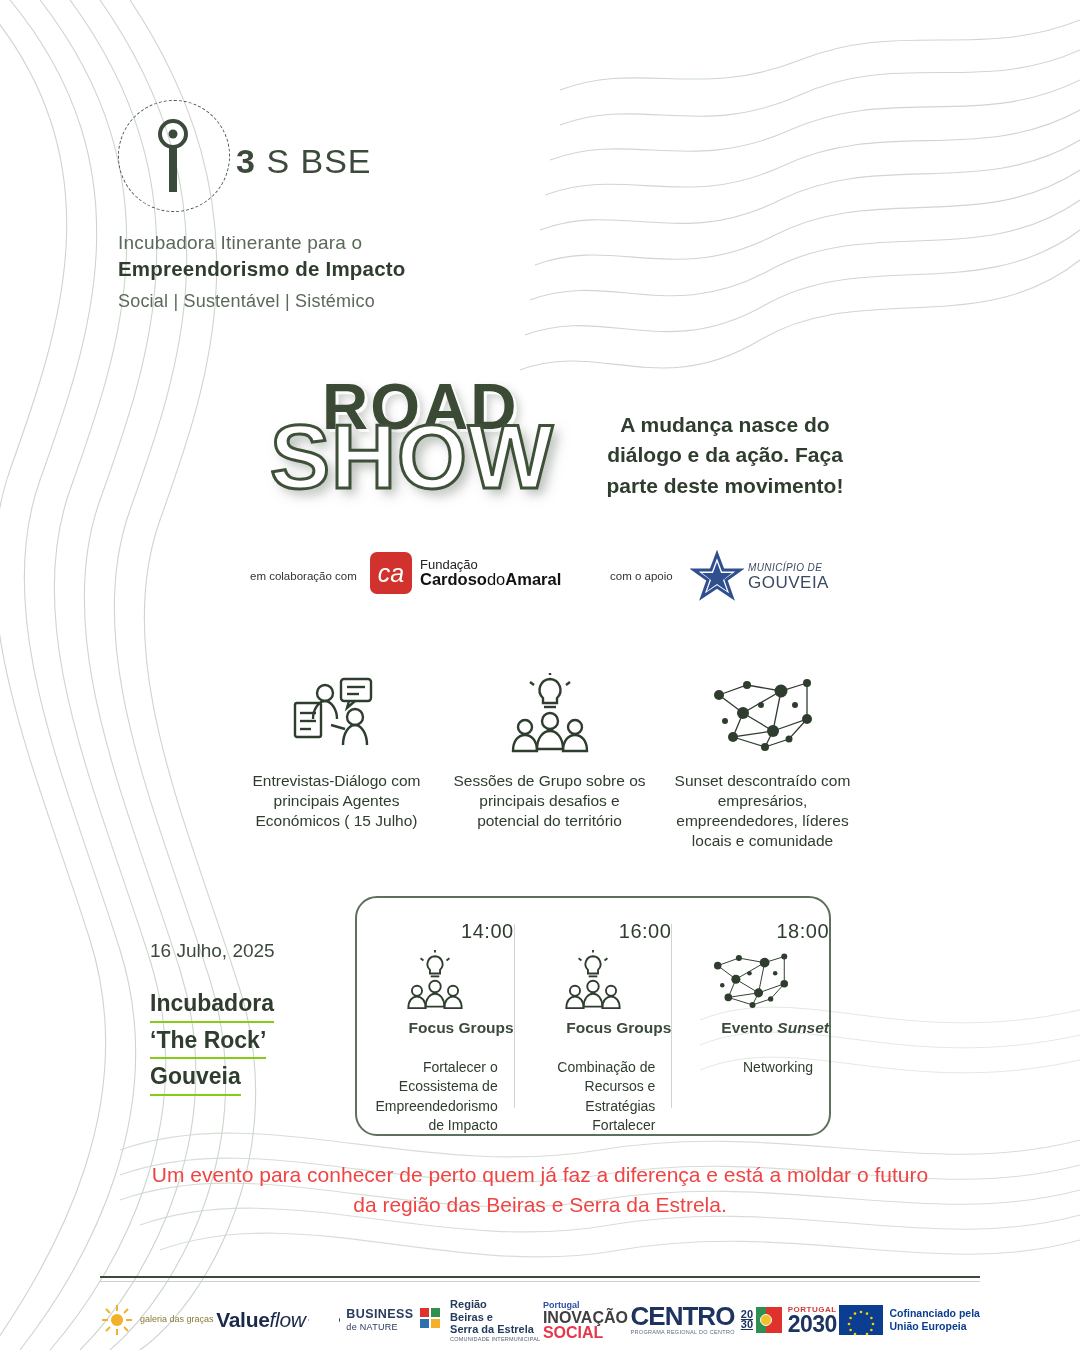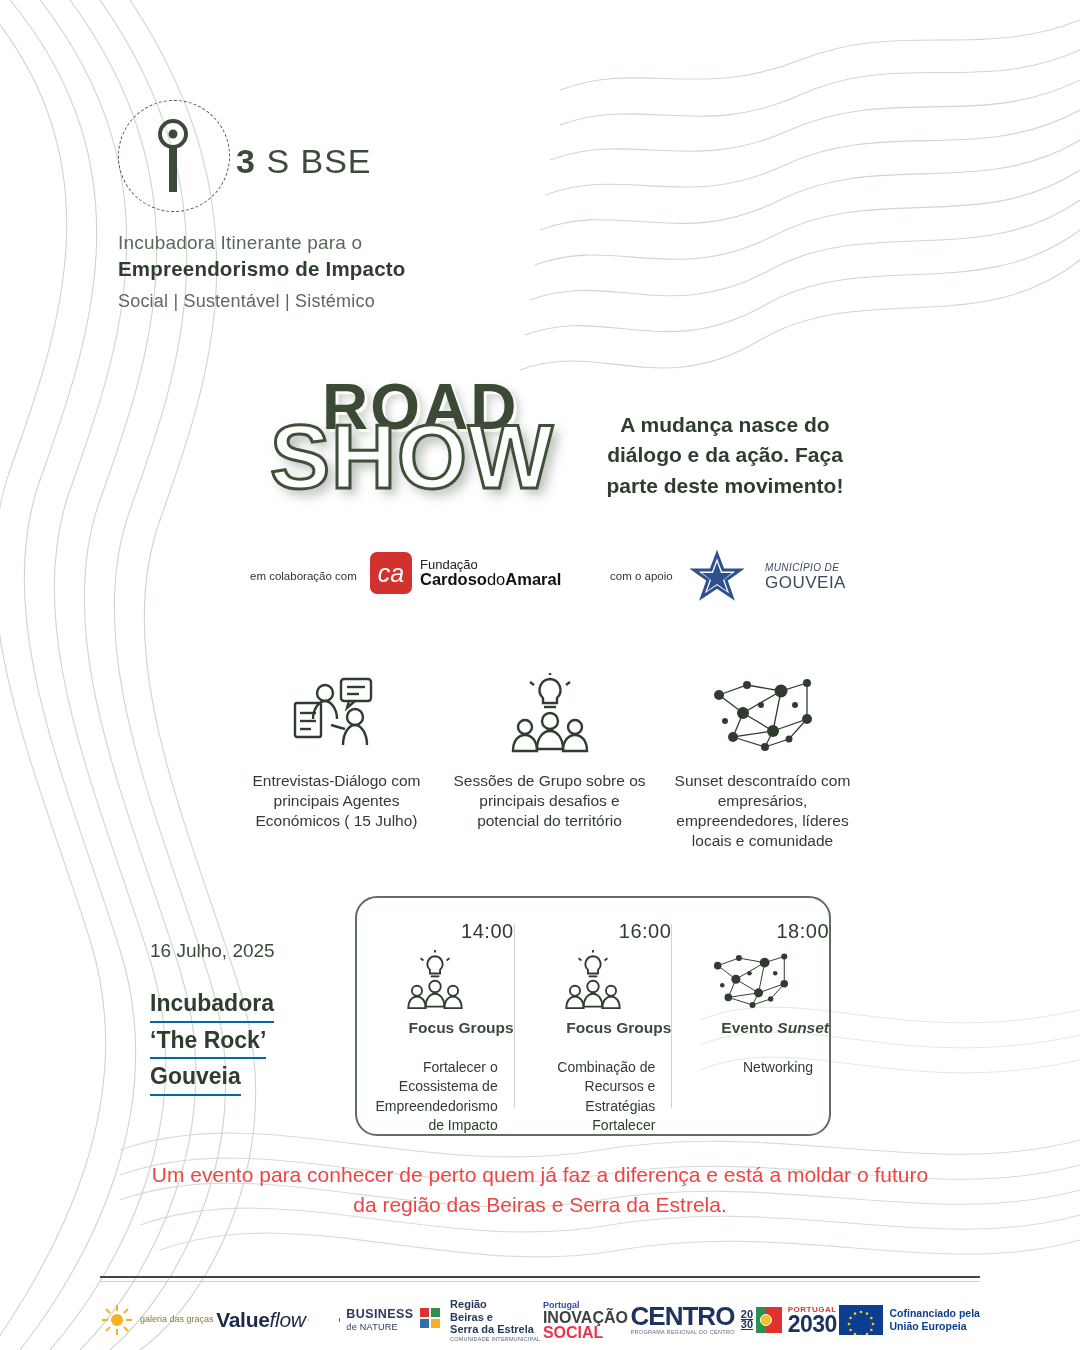--- a/index.html
+++ b/index.html
@@ -40,35 +40,35 @@
 
   
   .partners{position:absolute;left:250px;top:552px;width:600px;height:60px;z-index:3;}
   .pl-label{position:absolute;font-size:11.5px;color:#333;}
   .fca{position:absolute;left:120px;top:0;display:flex;align-items:center;gap:8px;}
   .fca-mark{width:42px;height:42px;background:#d2322d;border-radius:7px;color:#fff;
     font-size:25px;font-weight:400;display:flex;align-items:center;justify-content:center;font-style:italic;}
   .fca-t1{font-size:13px;color:#222;line-height:1.05;}
   .fca-t2{font-size:16.5px;color:#111;font-weight:700;line-height:1.05;}
   .fca-t2 i{font-weight:400;font-style:normal;}
-  .gouveia{position:absolute;left:440px;top:-2px;display:flex;align-items:center;gap:21px;}
+  .gouveia{position:absolute;left:440px;top:-2px;display:flex;align-items:center;gap:4px;}
   .gv-t1{font-size:10px;color:#3b4a60;letter-spacing:.4px;font-style:italic;}
   .gv-t2{font-size:17px;color:#3b4a60;letter-spacing:.5px;}
 
   
   .features{position:absolute;left:230px;top:660px;width:640px;z-index:3;display:flex;}
   .feat{width:213px;text-align:center;}
   .feat .ico{height:95px;display:flex;align-items:flex-end;justify-content:center;}
   .feat p{margin:16px 4px 0;font-size:15.5px;line-height:1.3;color:#2f3d2f;}
 
   
   .when{position:absolute;left:150px;top:940px;width:200px;z-index:3;}
   .when .date{font-size:19px;color:#3c4a3c;}
   .when .place{margin-top:24px;font-size:23px;font-weight:700;line-height:1.5;color:#2f3d2f;}
-  .when .place span{border-bottom:2px solid #0369a1;display:inline-block;}
+  .when .place span{border-bottom:2px solid #84cc16;display:inline-block;}
 
   
   .schedule{position:absolute;left:355px;top:896px;width:472px;height:236px;
     border:2.5px solid #5d6f5d;border-radius:22px;z-index:3;display:flex;}
   .slot{flex:1;text-align:right;padding-top:22px;position:relative;}
   .slot .time{font-size:20px;color:#2f3d2f;letter-spacing:.5px;}
   .slot .sico{height:62px;display:flex;align-items:center;justify-content:center;margin-top:6px;}
   .slot .title{font-size:15.5px;font-weight:700;color:#3c4a3c;margin-top:8px;}
   .slot .title i{font-style:italic;}
   .slot .desc{font-size:14px;line-height:1.38;color:#2f3d2f;margin-top:21px;padding:0 16px;}

